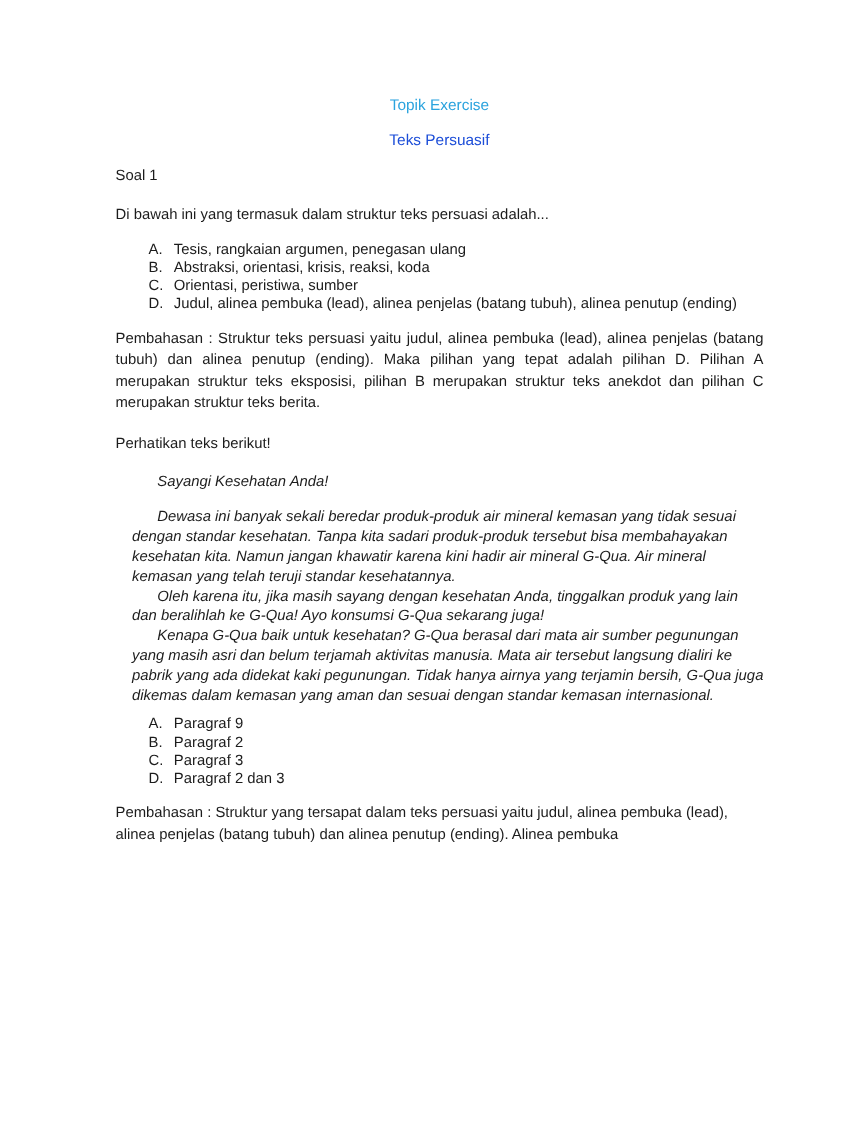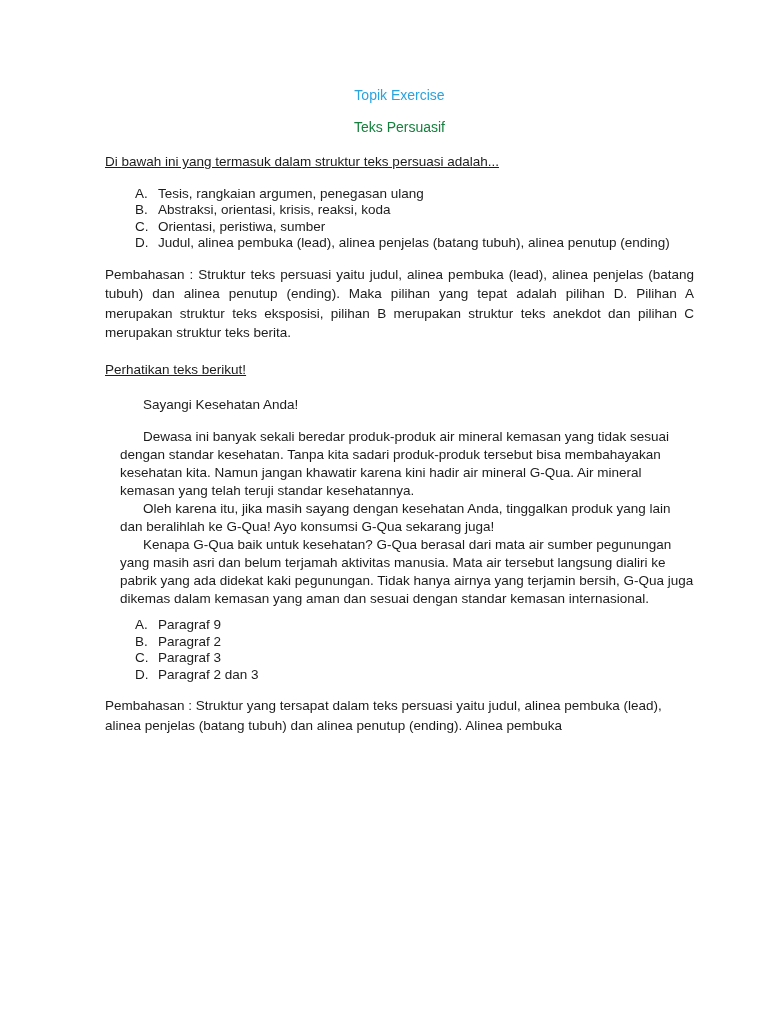--- a/index.html
+++ b/index.html
@@ -26,41 +26,41 @@
     line-height: 15px;
     margin: 0;
     font-weight: normal;
   }
   .title2 { margin-top: 17px; }
   .soal-label { margin-top: 17px; }
   .soal-label.big-gap { margin-top: 37px; }
   .question {
     margin-top: 17px;
     line-height: 19.5px;
-    text-decoration: underline;
   }
   .options {
     margin-top: 14px;
   }
   .option {
     display: flex;
     padding-left: 30px;
     line-height: 16.5px;
   }
   .opt-letter { flex: none; width: 23px; }
   .opt-text  { flex: 1; text-align: justify; }
   .jawaban { margin-top: 15px; }
   .pembahasan {
     margin-top: 13px;
     line-height: 19.5px;
   }
   .pembahasan.justified { text-align: justify; }
   .passage {
     margin-top: 17px;
     margin-left: 15px;
+    font-style: italic;
     line-height: 18px;
   }
   .passage-title {
     text-indent: 23px;
     margin: 0 0 14px 0;
   }
   .passage p {
     margin: 0;
     text-indent: 23px;
   }
@@ -68,22 +68,23 @@
   .options.o2 { margin-top: 9px; }
   .jawaban.j2 { margin-top: 12px; }
 </style>
 </head>
 <body>
 
 <div class="page">
 
   <div class="doc-title title1" style="color: rgb(43, 163, 222);">Topik Exercise</div>
 
-  <div class="doc-title title2" style="color: #15803d;">Teks Persuasif</div>
+  <div class="doc-title title2" style="color: #1d4ed8;">Teks Persuasif</div>
 
+  <div class="soal-label">Soal 1</div>
 
   <div class="question">Di bawah ini yang termasuk dalam struktur teks persuasi adalah...</div>
 
   <div class="options">
     <div class="option">
       <span class="opt-letter">A.</span>
       <span class="opt-text">Tesis, rangkaian argumen, penegasan ulang</span>
     </div>
     <div class="option">
       <span class="opt-letter">B.</span>

